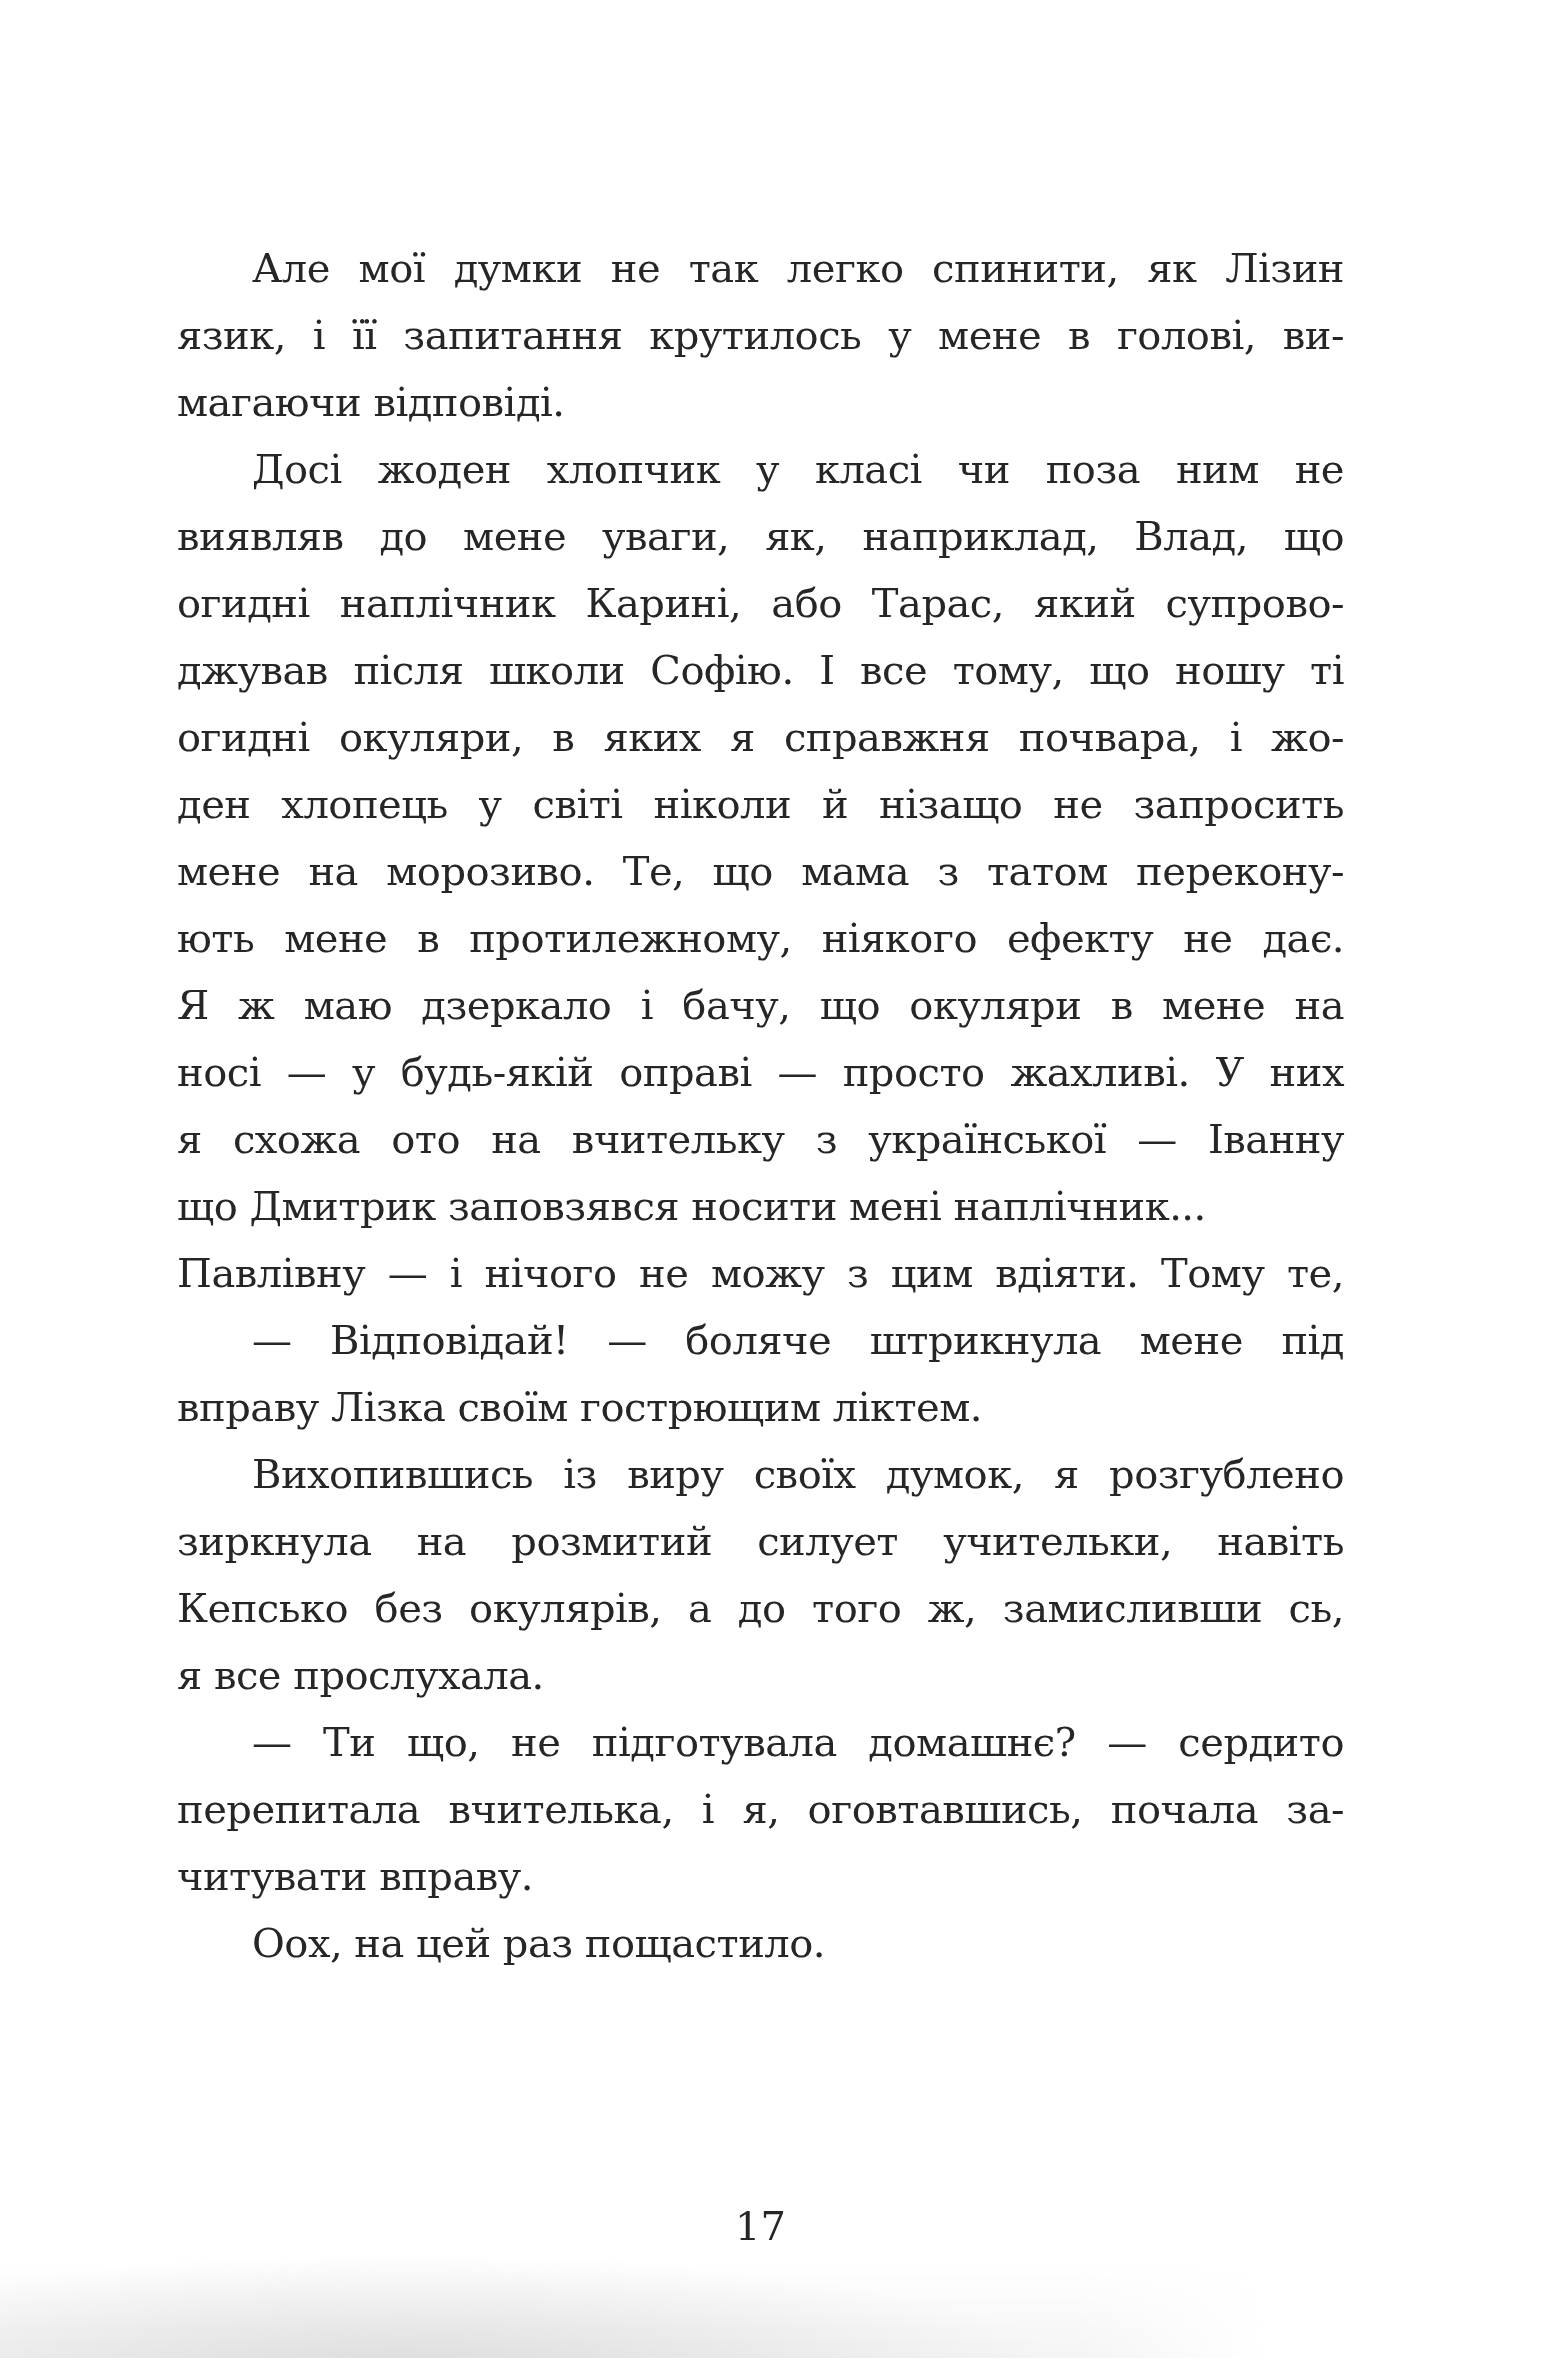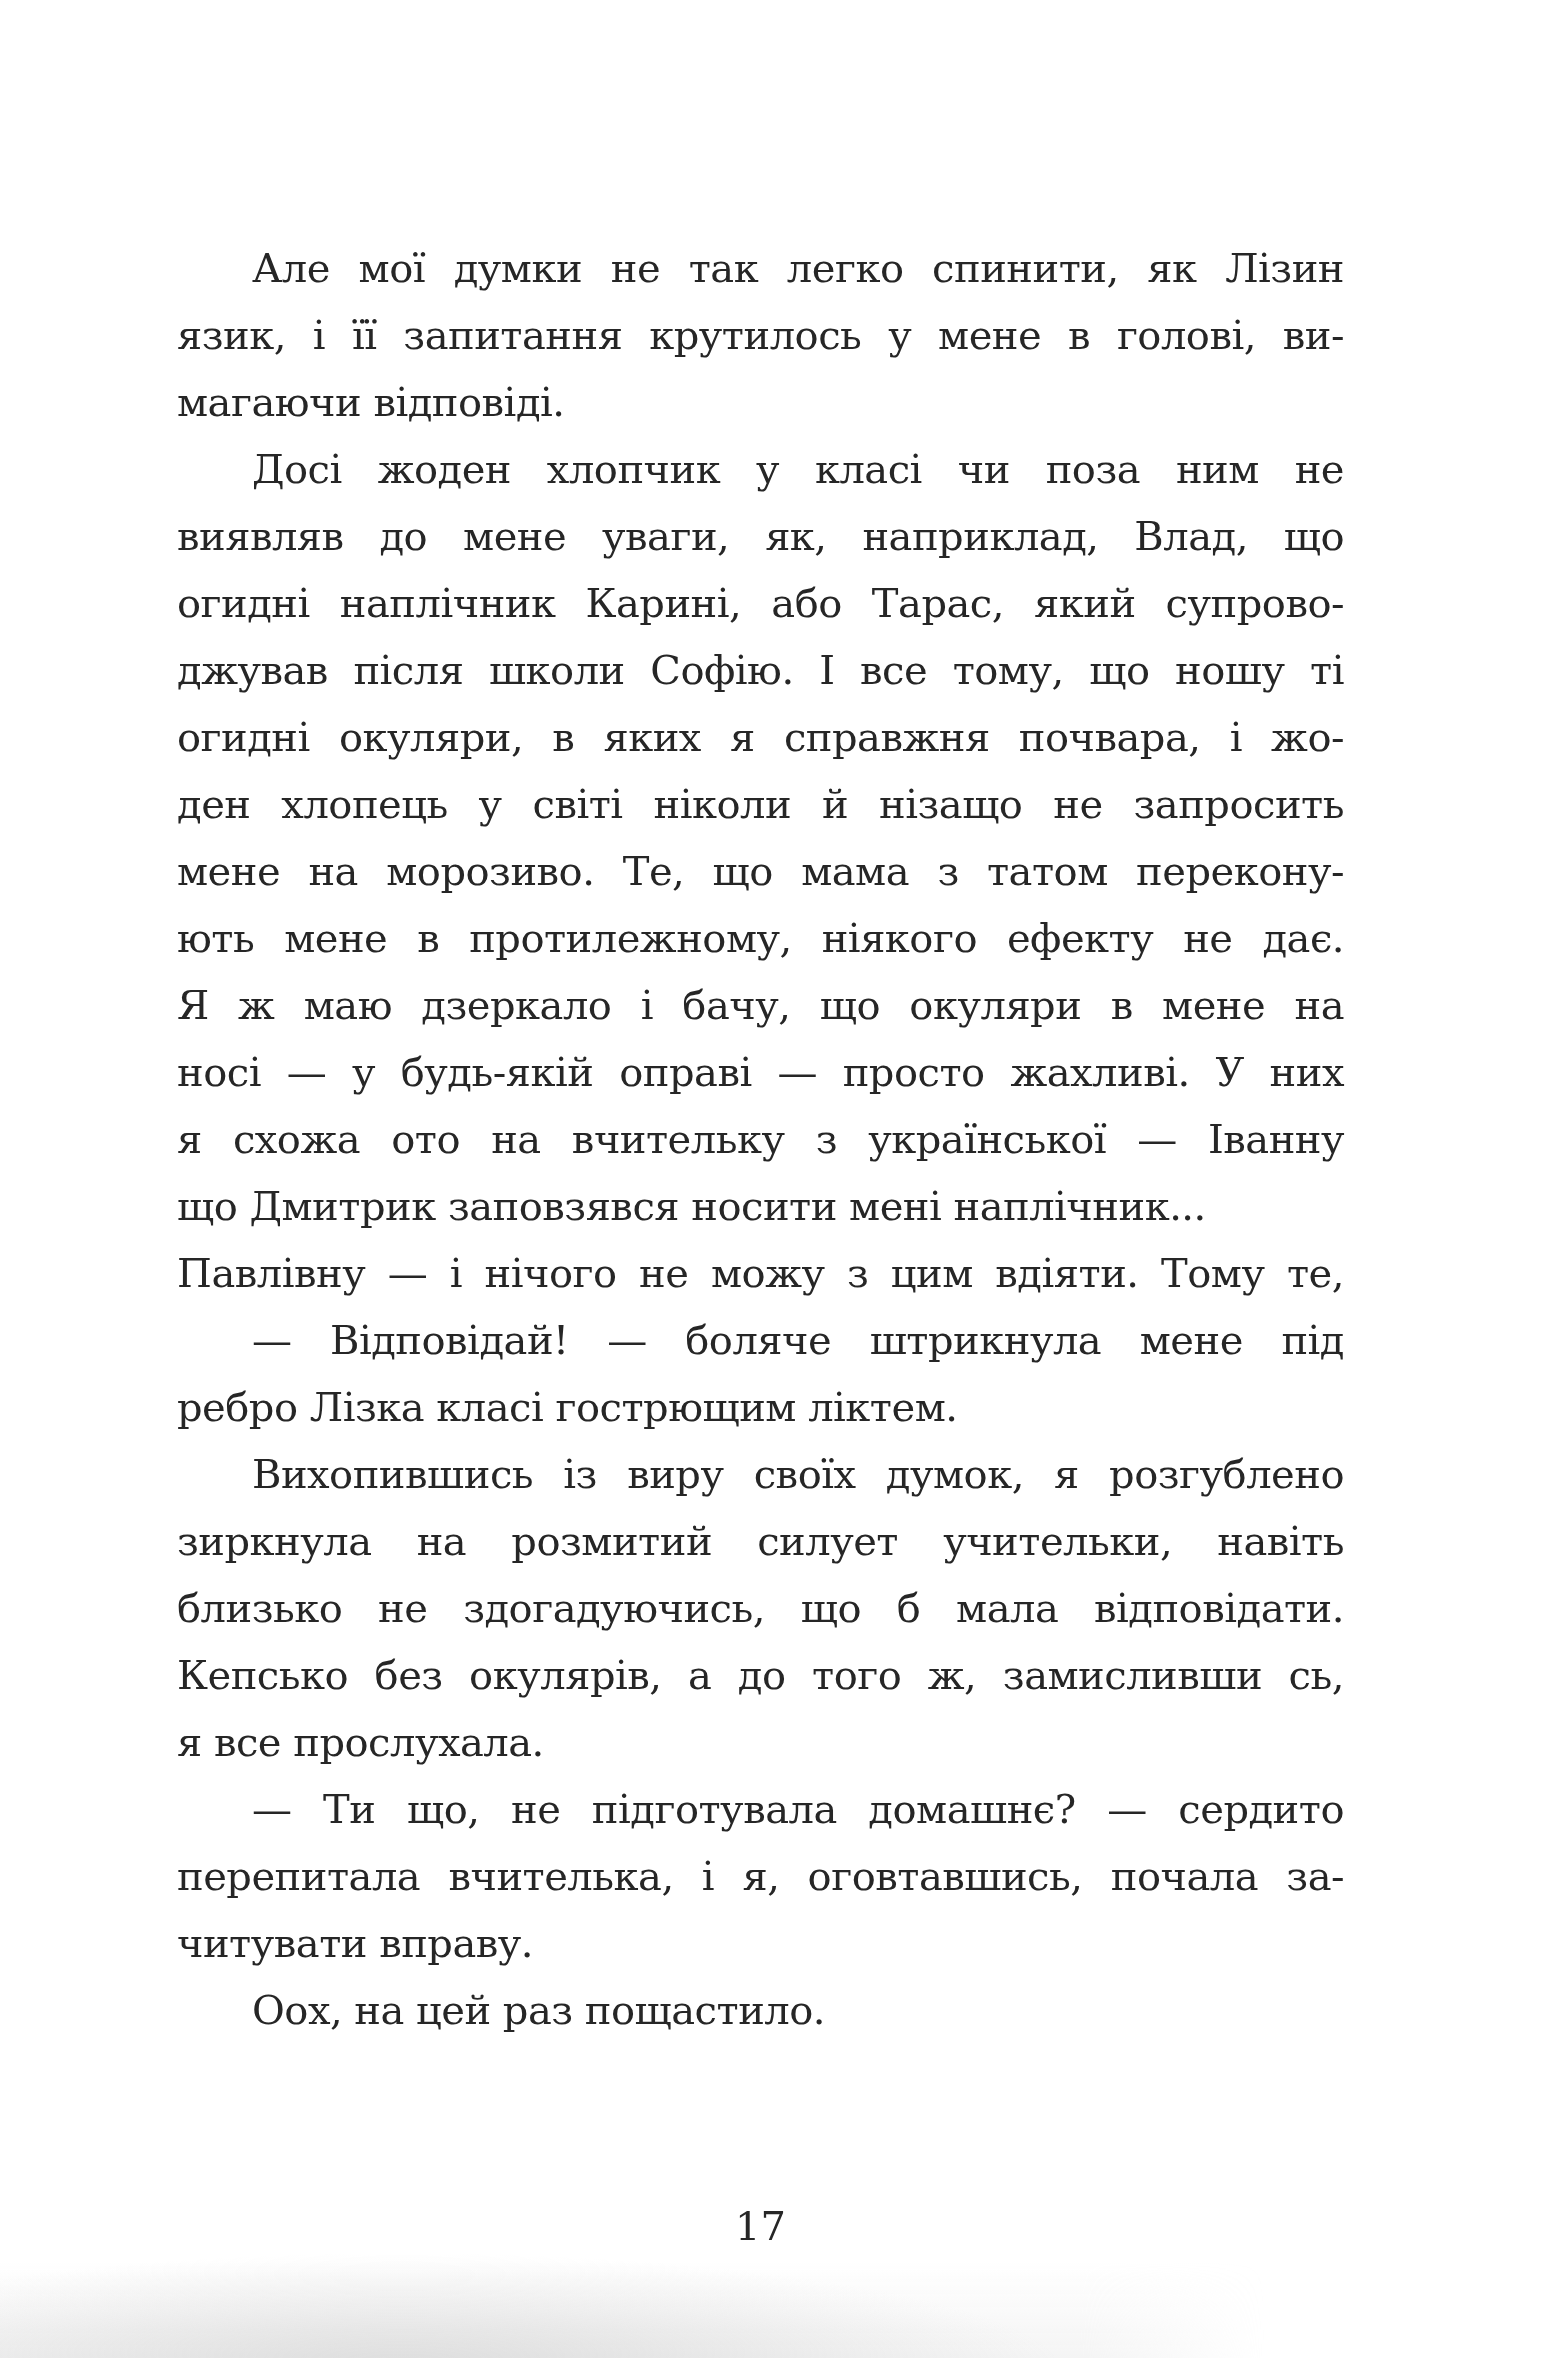--- a/index.html
+++ b/index.html
@@ -98,27 +98,26 @@
       <span class="line">ють мене в протилежному, ніякого ефекту не дає.</span>
       <span class="line">Я ж маю дзеркало і бачу, що окуляри в мене на</span>
       <span class="line">носі — у будь-якій оправі — просто жахливі. У них</span>
       <span class="line">я схожа ото на вчительку з української — Іванну</span>
       <span class="line last">що Дмитрик заповзявся носити мені наплічник...</span>
       <span class="line">Павлівну — і нічого не можу з цим вдіяти. Тому те,</span>
     </div>
 
     <div class="para">
       <span class="line first">— Відповідай! — боляче штрикнула мене під</span>
-      <span class="line last">ребро Лізка класі гострющим ліктем.</span>
+      <span class="line last">вправу Лізка своїм гострющим ліктем.</span>
     </div>
 
     <div class="para">
       <span class="line first">Вихопившись із виру своїх думок, я розгублено</span>
       <span class="line">зиркнула на розмитий силует учительки, навіть</span>
-      <span class="line">близько не здогадуючись, що б мала відповідати.</span>
       <span class="line">Кепсько без окулярів, а до того ж, замисливши сь,</span>
       <span class="line last">я все прослухала.</span>
     </div>
 
     <div class="para">
       <span class="line first">— Ти що, не підготувала домашнє? — сердито</span>
       <span class="line">перепитала вчителька, і я, оговтавшись, почала за-</span>
       <span class="line last">читувати вправу.</span>
     </div>
 

